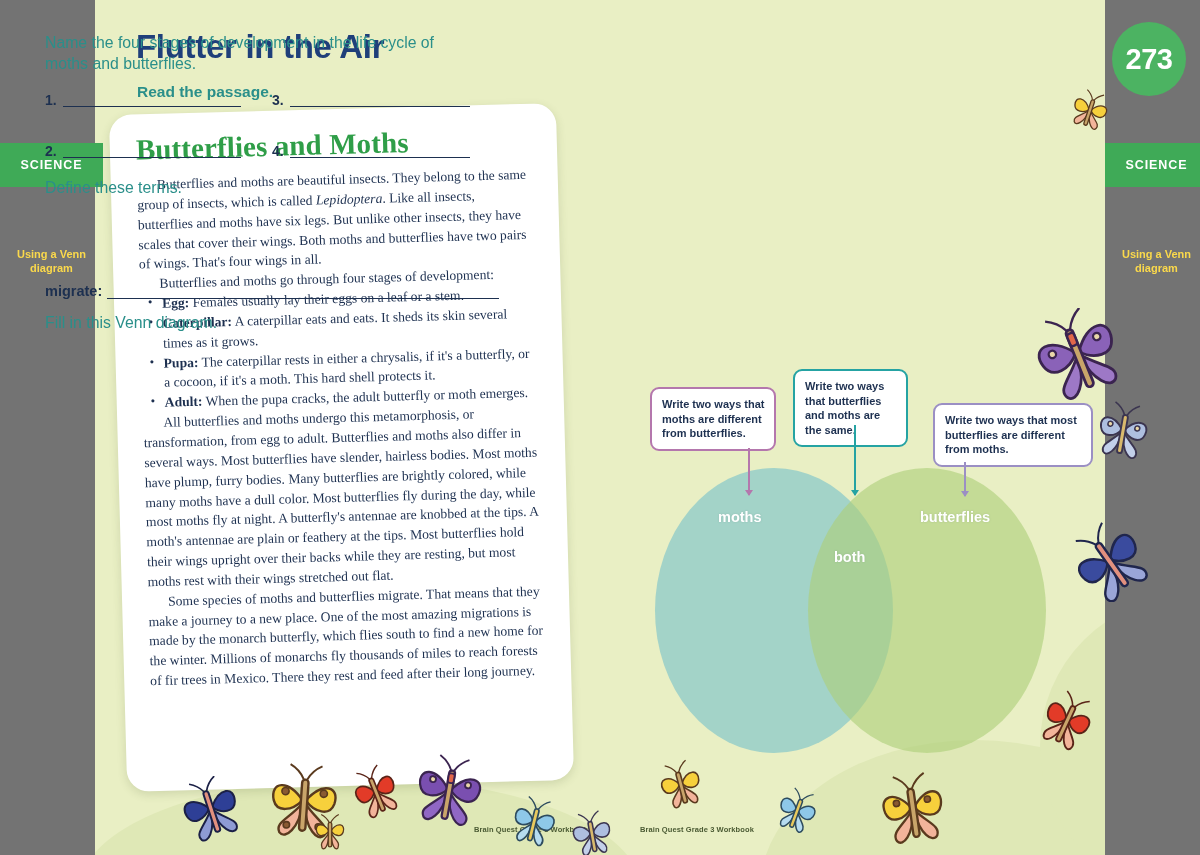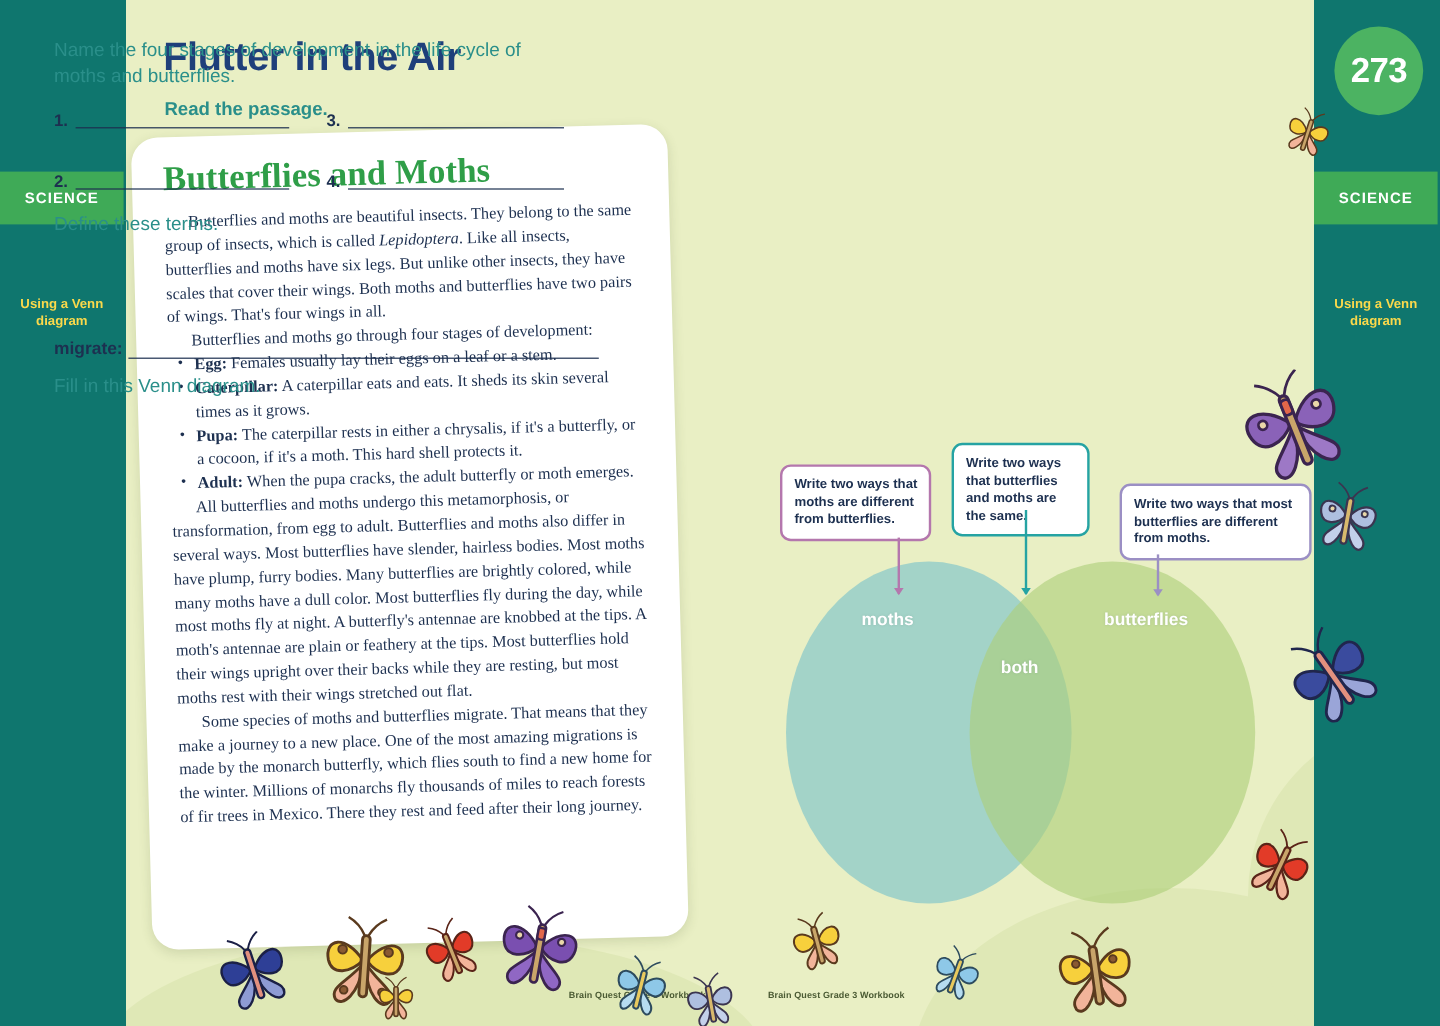--- a/index.html
+++ b/index.html
@@ -19,22 +19,22 @@
     height: 855px;
     background: #e9efc4;
     overflow: hidden;
   }
 
   
   .sidebar {
     position: absolute;
     top: 0;
     height: 855px;
-    width: 105px;
-    background: #0f766e;
+    width: 95px;
+    background: #737373;
   }
   .sidebar-left  { left: 0; }
   .sidebar-right { right: 0; }
 
   .sidebar-band {
     position: absolute;
     left: 0;
     width: 103px;
     height: 44px;
     background: #3faa57;

